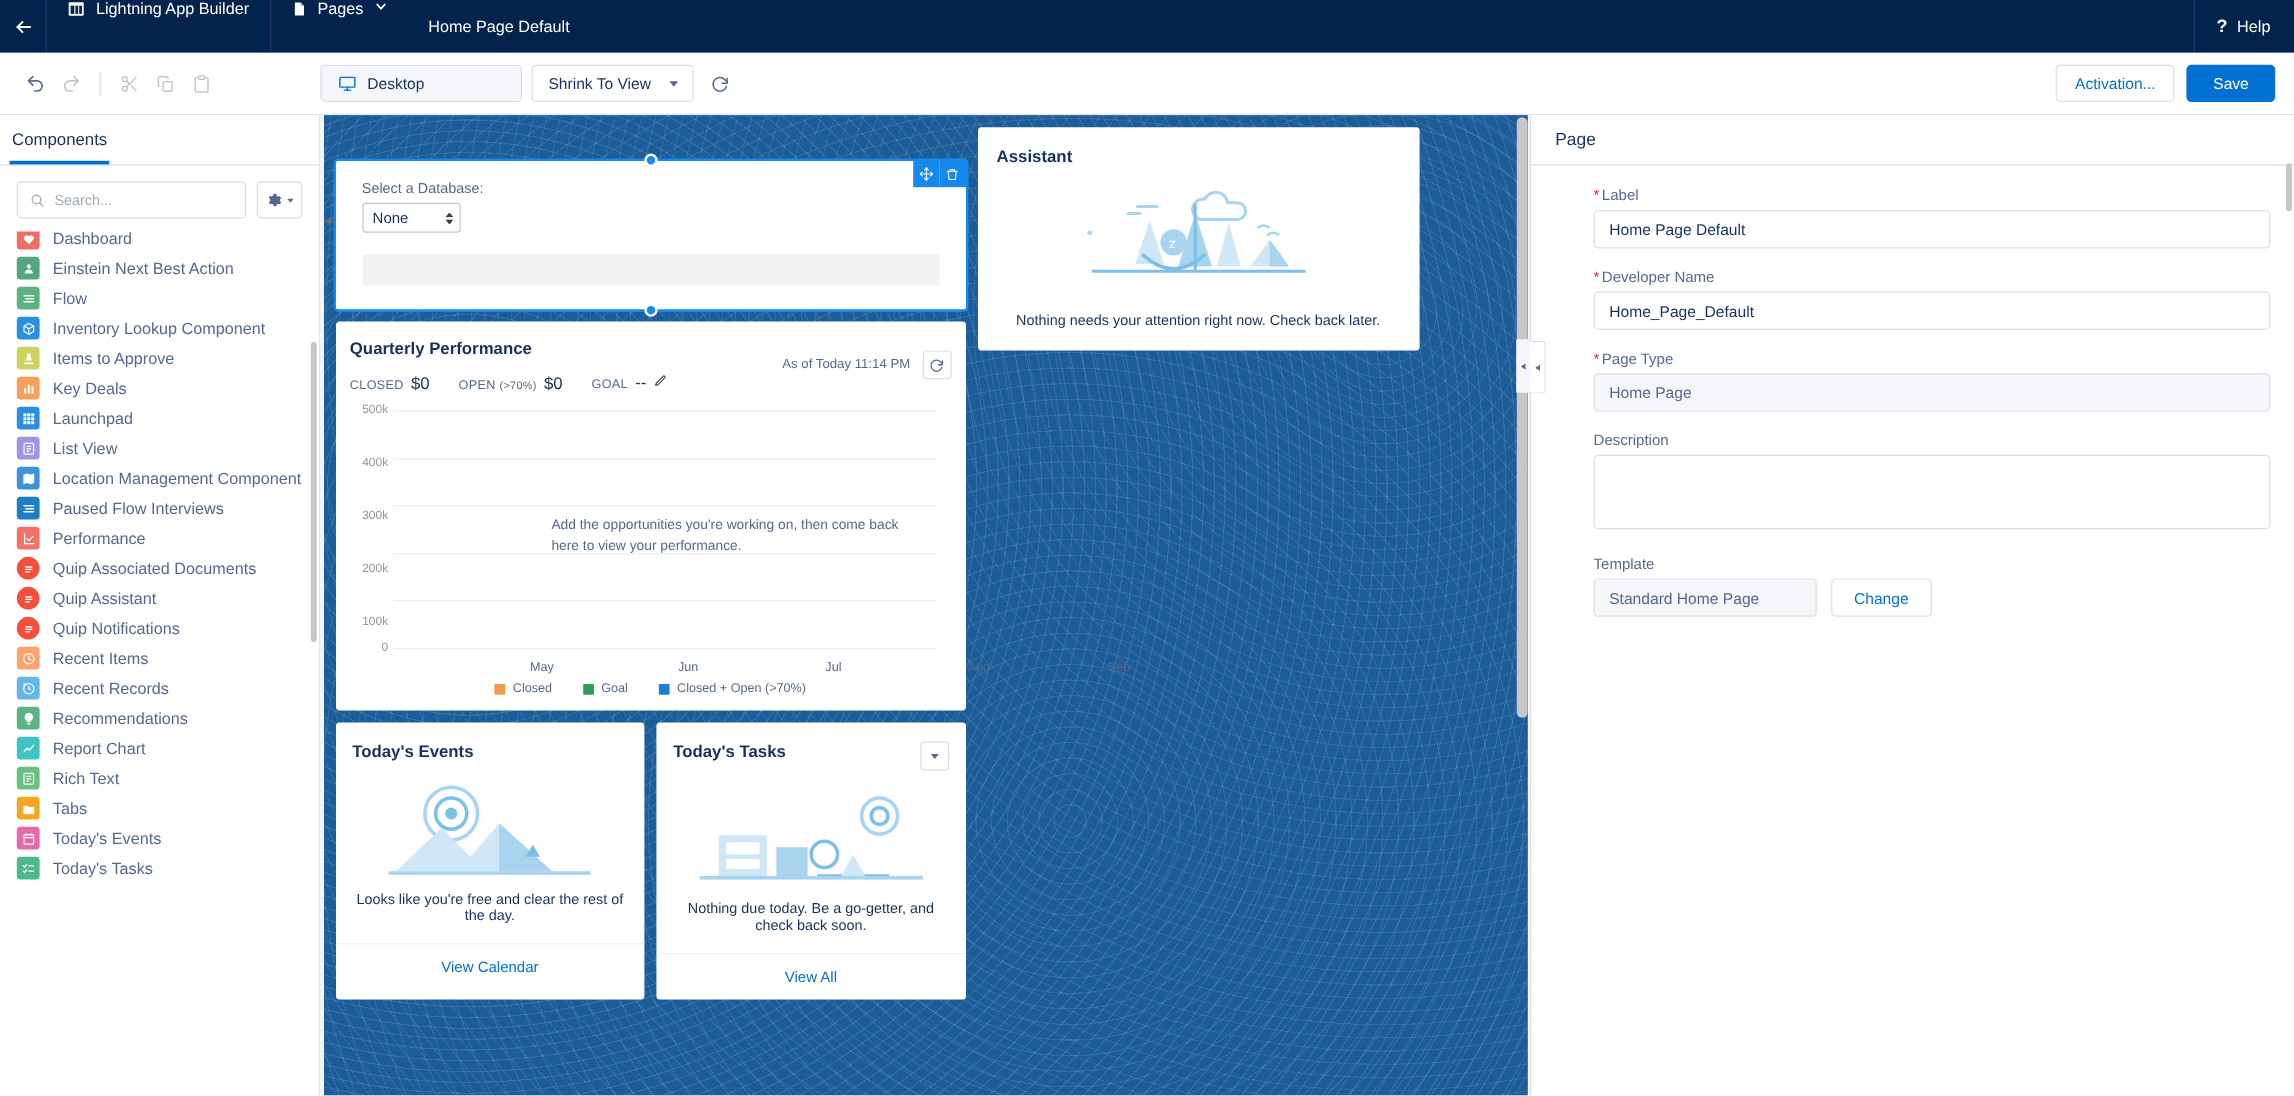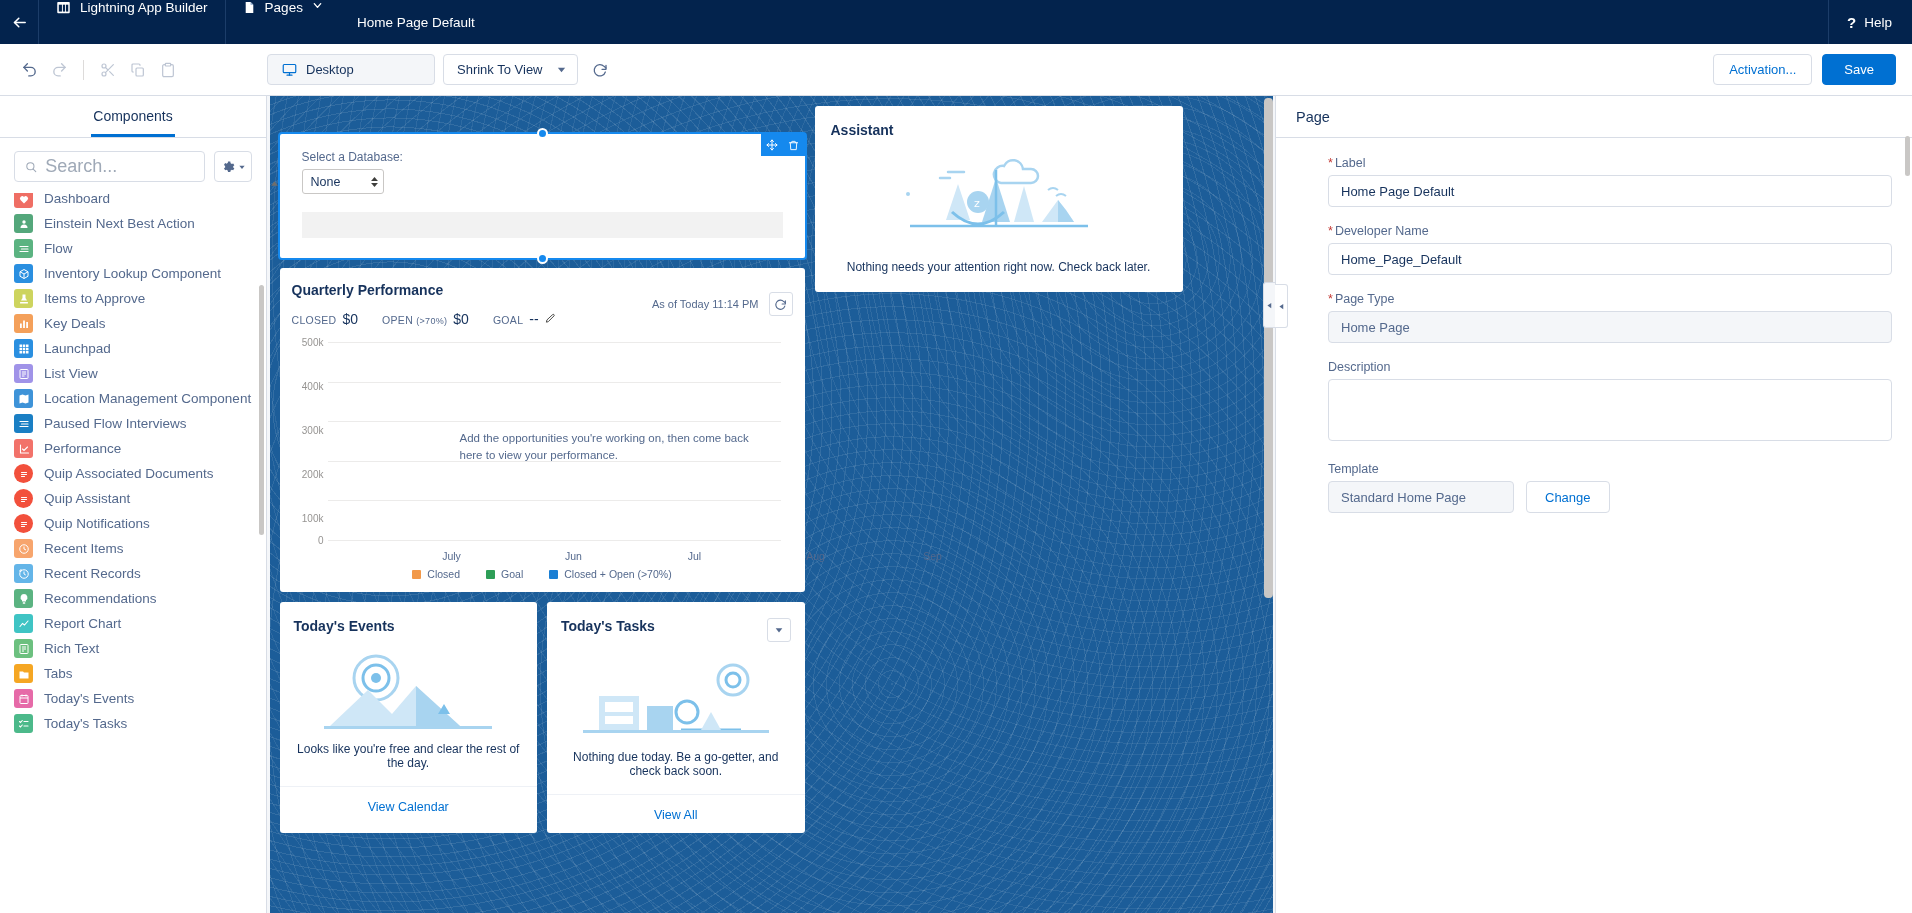--- a/index.html
+++ b/index.html
@@ -75,32 +75,32 @@
   }
 
   
   .main { display: flex; height: calc(913px - 44px - 52px); }
 
   
   .leftpanel {
     width: 267px; background: #fff; border-right: 1px solid #d8dde6;
     display: flex; flex-direction: column; flex-shrink: 0; position: relative;
   }
-  .lp-tabs { border-bottom: 1px solid #d8dde6; padding: 0 8px; text-align: center; }
+  .lp-tabs { border-bottom: 1px solid #d8dde6; padding: 0 8px; }
   .lp-tab {
     display: inline-block; padding: 12px 2px 10px; font-size: 14px; color: #16325c;
     border-bottom: 3px solid #0070d2; cursor: pointer; font-weight: 400;
   }
   .lp-search-row { display: flex; align-items: center; gap: 9px; padding: 13px 14px 11px; }
   .searchbox {
     flex: 1; height: 31px; border: 1px solid #d8dde6; border-radius: 4px;
     display: flex; align-items: center; padding: 0 10px; gap: 8px; background: #fff;
   }
   .searchbox input {
-    border: none; outline: none; font-size: 18px; color: #0369a1; width: 100%;
+    border: none; outline: none; font-size: 12px; color: #0369a1; width: 100%;
     font-family: inherit; background: transparent;
   }
   .searchbox input::placeholder { color: #9fa9b7; }
   .gearbtn {
     height: 31px; width: 38px; border: 1px solid #d8dde6; border-radius: 4px;
     display: flex; align-items: center; justify-content: center; gap: 3px;
     cursor: pointer; background: #fff;
   }
   .comp-list { flex: 1; overflow: hidden; position: relative; padding-top: 2px; }
   .comp-item {
@@ -740,21 +740,21 @@
                 <div class="c-line" style="top:80%"></div>
                 <div class="c-line" style="top:100%"></div>
               </div>
               <div class="c-ylab" style="top:0%">500k</div>
               <div class="c-ylab" style="top:20%">400k</div>
               <div class="c-ylab" style="top:40%">300k</div>
               <div class="c-ylab" style="top:60%">200k</div>
               <div class="c-ylab" style="top:80%">100k</div>
               <div class="c-ylab" style="top:100%;margin-top:-22px;">0</div>
 
-              <div class="c-xlab" style="left:160px">July</div>
+              <div class="c-xlab" style="left:160px">May</div>
               <div class="c-xlab" style="left:282px">Jun</div>
               <div class="c-xlab" style="left:403px">Jul</div>
               <div class="c-xlab" style="left:524px">Aug</div>
               <div class="c-xlab" style="left:641px">Sep</div>
 
               <div class="c-empty">Add the opportunities you're working on, then come back here to view your performance.</div>
             </div>
 
             <div class="c-legend">
               <div class="leg">

